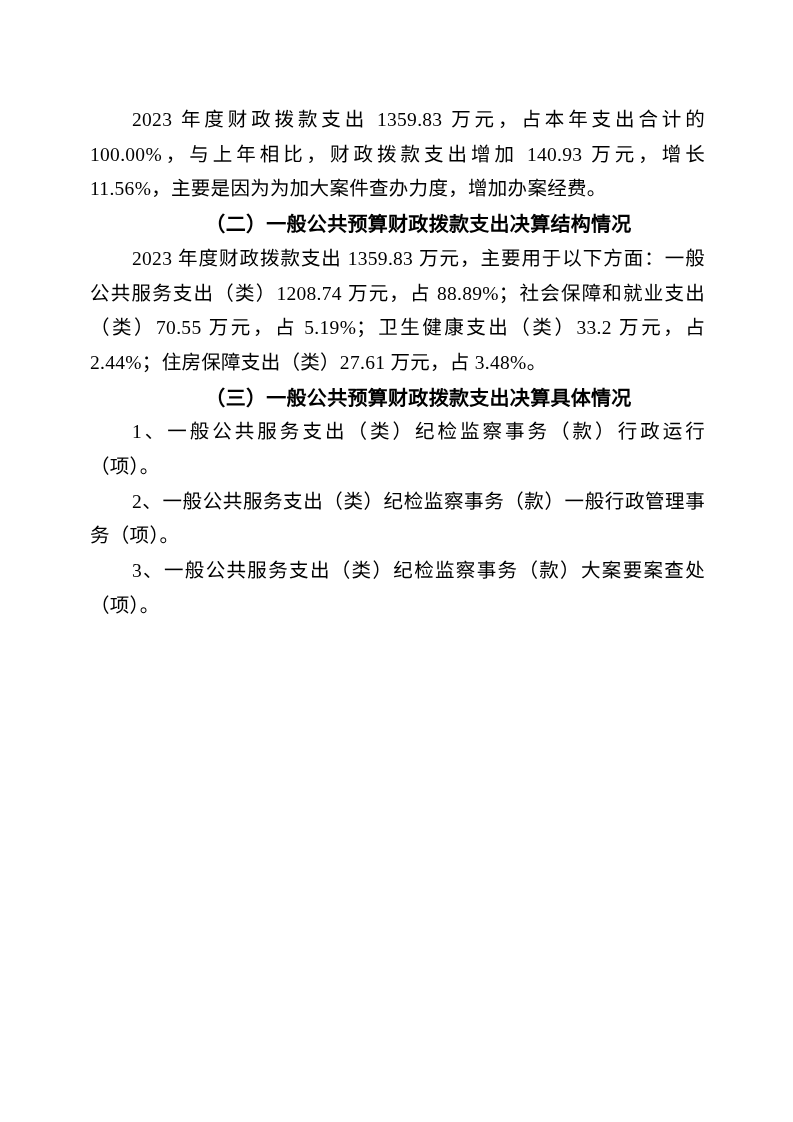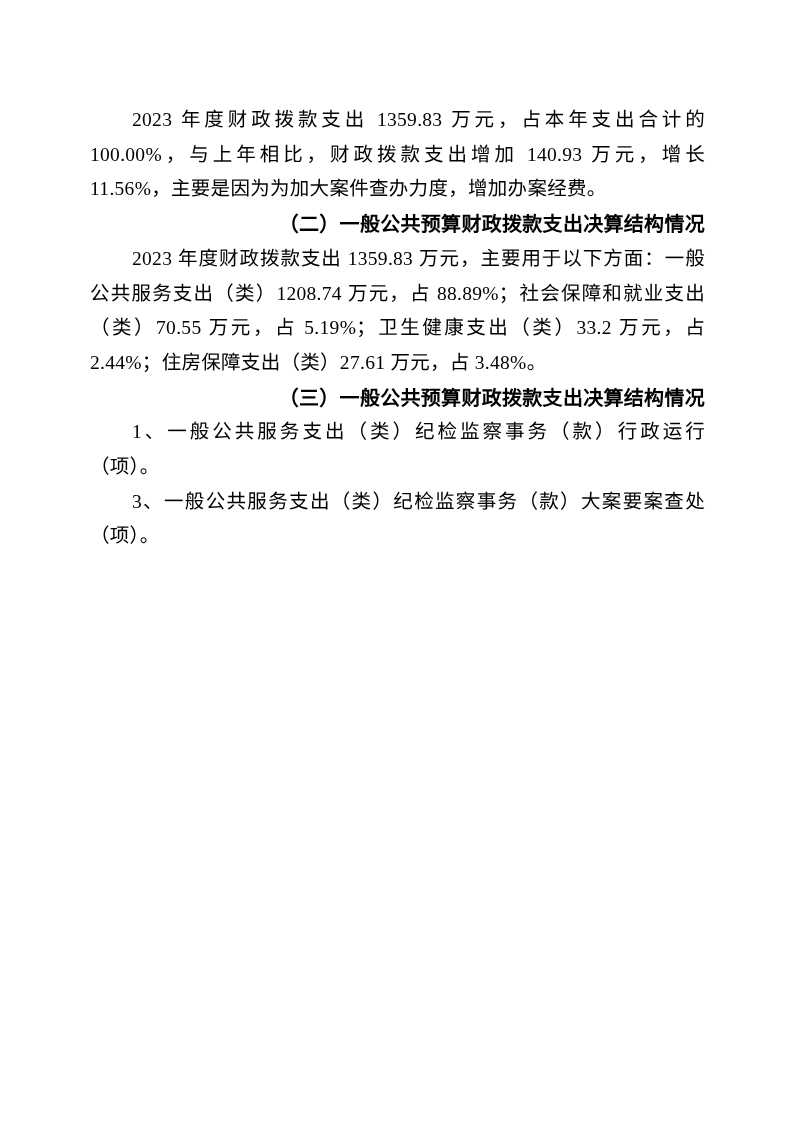--- a/index.html
+++ b/index.html
@@ -31,30 +31,31 @@
     text-indent: 42px;
     letter-spacing: 0.3px;
   }
   .heading {
     margin: 0;
     font-family: "Liberation Sans", "DejaVu Sans", sans-serif;
     font-size: 20px;
     font-weight: bold;
     line-height: 34.7px;
     color: #000000;
-    text-align: right;
+    text-align: center;
     text-indent: 42px;
     letter-spacing: 0.3px;
   }
 </style>
 </head>
 <body>
 
 <div class="page">
   <div class="doc-body">
       <p class="para">2023 年度财政拨款支出 1359.83 万元，占本年支出合计的 100.00%，与上年相比，财政拨款支出增加 140.93 万元，增长 11.56%，主要是因为为加大案件查办力度，增加办案经费。</p>
       <p class="heading">（二）一般公共预算财政拨款支出决算结构情况</p>
       <p class="para">2023 年度财政拨款支出 1359.83 万元，主要用于以下方面：一般公共服务支出（类）1208.74 万元，占 88.89%；社会保障和就业支出（类）70.55 万元，占 5.19%；卫生健康支出（类）33.2 万元，占 2.44%；住房保障支出（类）27.61 万元，占 3.48%。</p>
-      <p class="heading">（三）一般公共预算财政拨款支出决算结构情况</p>
+      <p class="heading">（三）一般公共预算财政拨款支出决算具体情况</p>
       <p class="para">1、一般公共服务支出（类）纪检监察事务（款）行政运行（项）。</p>
+      <p class="para">2、一般公共服务支出（类）纪检监察事务（款）一般行政管理事务（项）。</p>
       <p class="para">3、一般公共服务支出（类）纪检监察事务（款）大案要案查处（项）。</p>
     </div>
 </div>
 
 </body></html>

